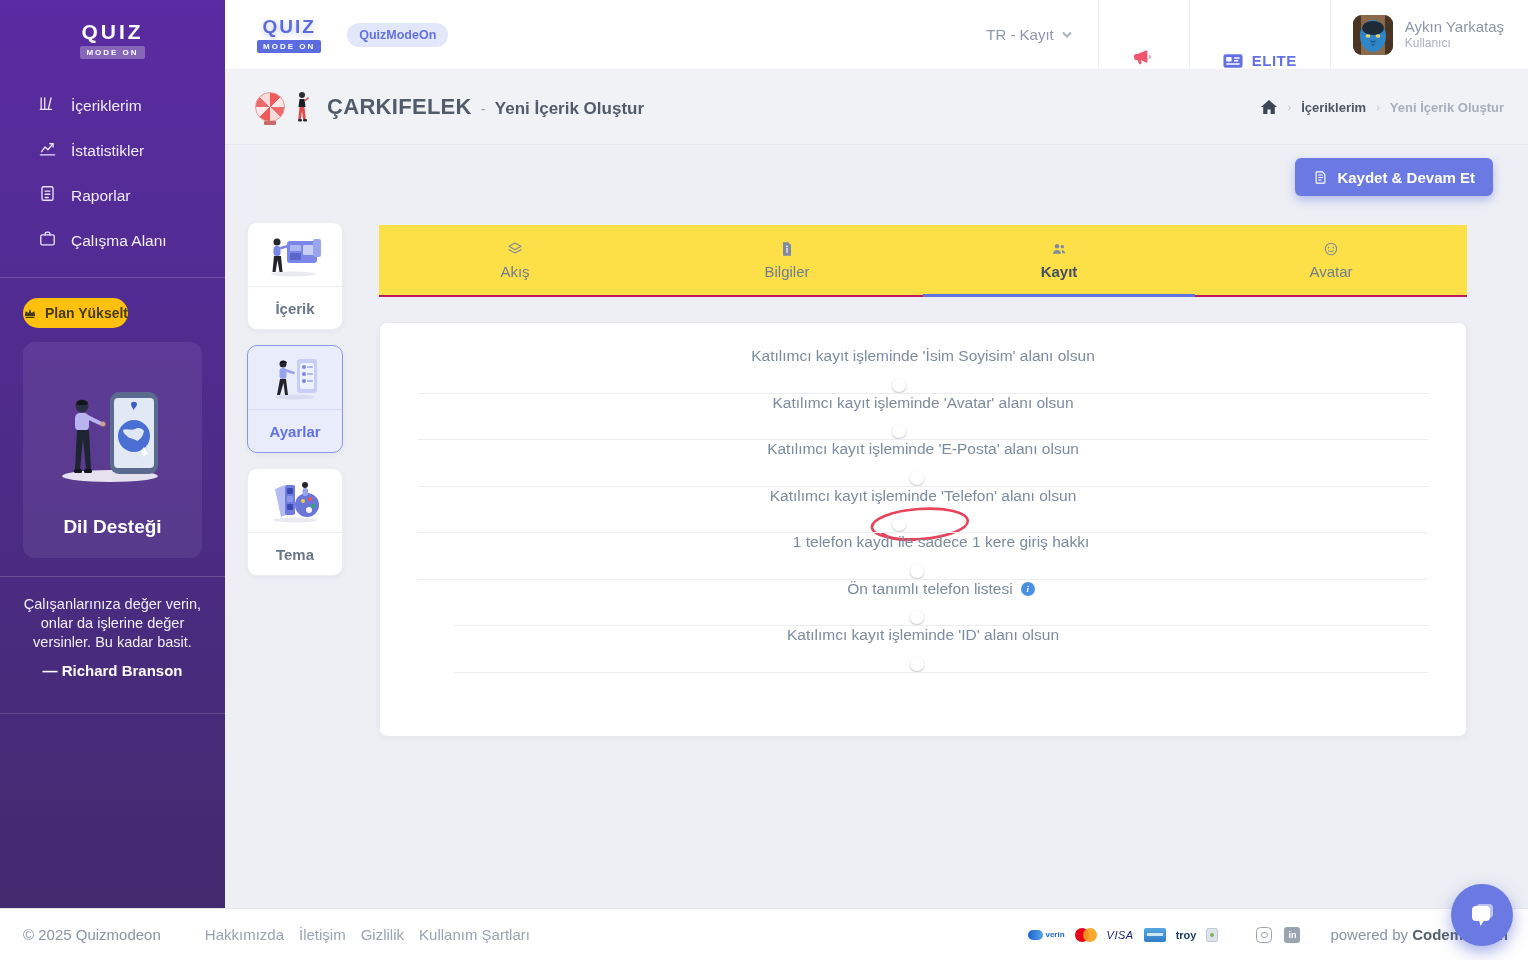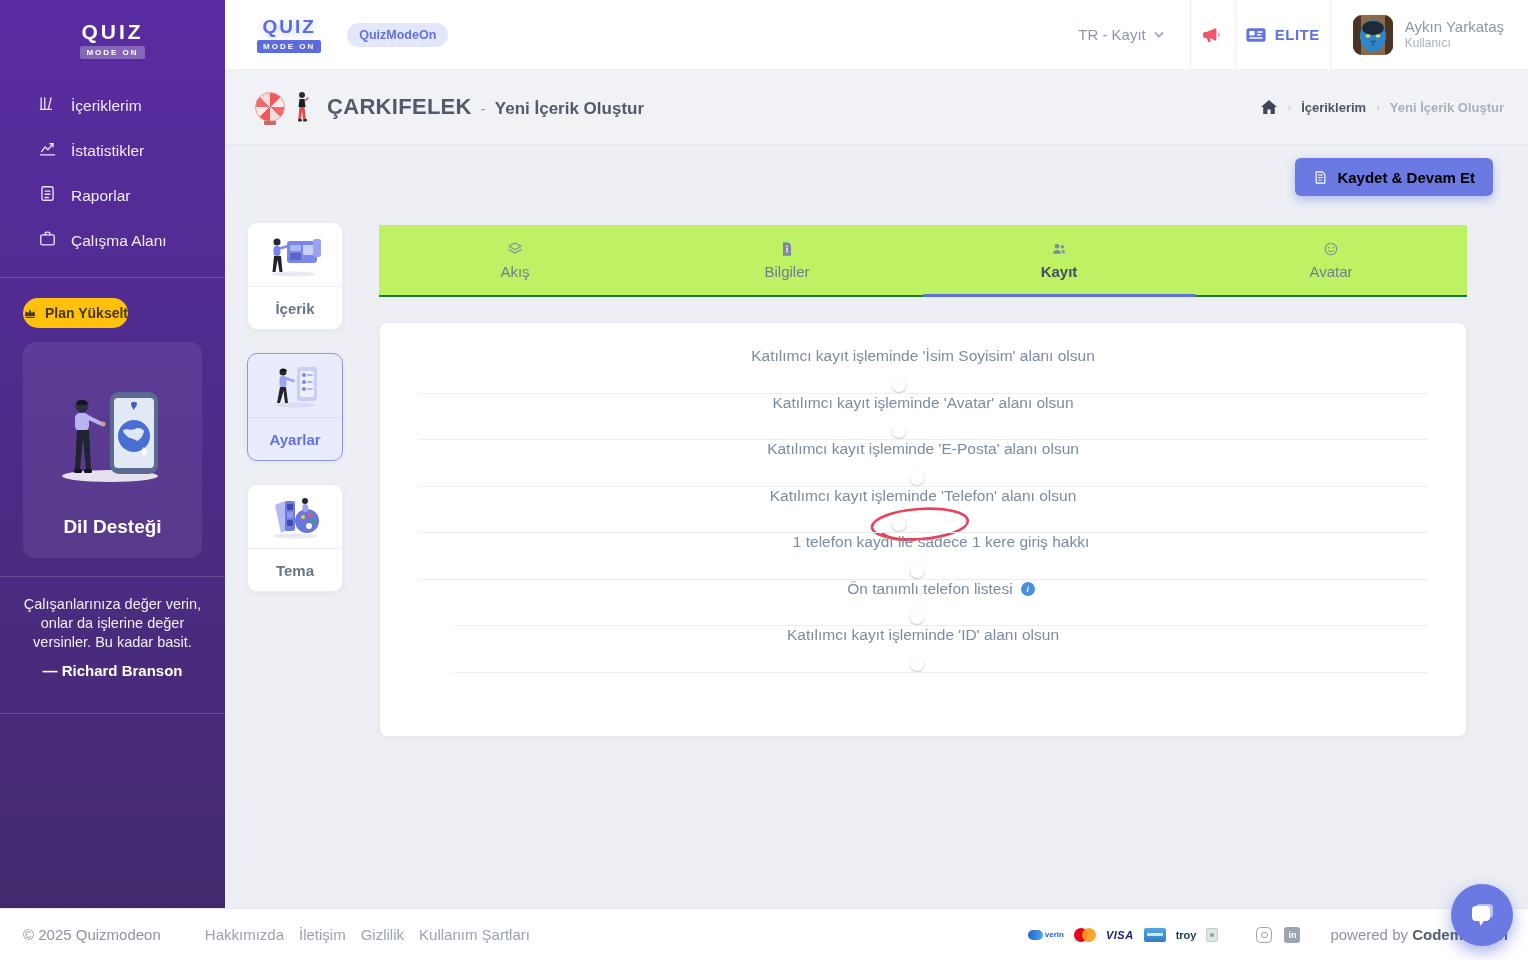--- a/index.html
+++ b/index.html
@@ -29,21 +29,21 @@
   
   .topbar { position:absolute; left:225px; top:0; right:0; height:70px; background:#fff; border-bottom:1px solid #eef0f4; display:flex; align-items:stretch; z-index:4; }
   .topbar-left { display:flex; align-items:center; gap:26px; padding-left:32px; flex:1; }
   .minilogo { display:flex; flex-direction:column; align-items:center; }
   .minilogo .logo-quiz { color:#5b6ce0; font-size:19px; letter-spacing:2px; text-shadow:0 2px 6px rgba(91,108,224,.35); }
   .minilogo .logo-mode { background:#5b6ce0; color:#fff; }
   .ws-pill { background:#e3e7fb; color:#6372e2; font-size:12.5px; font-weight:600; padding:5px 12px; border-radius:14px; cursor:pointer; }
   .topbar-right { display:flex; align-items:stretch; }
   .lang { display:flex; align-items:center; gap:8px; color:#8e97a8; font-size:15px; padding:0 26px; cursor:pointer; }
   .lang svg { width:10px; height:7px; stroke:#a8b0bf; stroke-width:2; fill:none; }
-  .tb-sect { display:flex; align-items:center; justify-content:center; border-left:1px solid #eef0f4; padding:0 10px; cursor:pointer; }
+  .tb-sect { display:flex; align-items:flex-end; justify-content:center; border-left:1px solid #eef0f4; padding:0 33px; cursor:pointer; }
   .megaphone svg { width:24px; height:24px; fill:#f0566e; }
   .plan-badge { display:flex; align-items:center; gap:9px; color:#6372e2; font-weight:700; font-size:15px; letter-spacing:.5px; }
   .plan-badge svg { width:20px; height:16px; }
   .user-sect { display:flex; align-items:center; gap:12px; border-left:1px solid #eef0f4; padding:0 24px 0 22px; cursor:pointer; }
   .avatar { width:40px; height:40px; border-radius:9px; overflow:hidden; flex:0 0 auto; }
   .user-meta { display:flex; flex-direction:column; line-height:1.2; }
   .user-name { color:#8e97a8; font-size:15px; }
   .user-role { color:#aab1bd; font-size:12px; }
 
   
@@ -61,36 +61,36 @@
   .bb-page { font-size:17px; font-weight:600; color:#515b69; }
   .crumbs { display:flex; align-items:center; gap:10px; font-size:13px; }
   .crumbs svg { width:16px; height:14px; fill:#3c4656; }
   .crumb-sep { color:#bcc2cb; font-size:11px; }
   .crumb-a { color:#4c5563; font-weight:700; cursor:pointer; }
   .crumb-b { color:#a8afbb; font-weight:600; }
 
   
   .content { position:absolute; left:225px; top:145px; right:0; bottom:52px; background:#edeff4; }
   .save-btn { position:absolute; right:35px; top:13px; height:38px; padding:0 18px; background:#6b79e3; border:none; border-radius:6px;
-    color:#000000; font-size:15px; font-weight:600; display:flex; align-items:center; gap:9px; cursor:pointer; font-family:inherit;
+    color:#ffffff; font-size:15px; font-weight:600; display:flex; align-items:center; gap:9px; cursor:pointer; font-family:inherit;
     box-shadow:0 4px 10px rgba(107,121,227,.45); }
   .save-btn svg { width:15px; height:15px; stroke:#fff; stroke-width:1.8; fill:none; stroke-linecap:round; stroke-linejoin:round; }
 
   
-  .mini-tabs { position:absolute; left:22px; top:77px; width:96px; display:flex; flex-direction:column; gap:23px; }
+  .mini-tabs { position:absolute; left:22px; top:77px; width:96px; display:flex; flex-direction:column; gap:15px; }
   .mini-card { background:#fff; border:1px solid #ececf2; border-radius:10px; height:108px; display:flex; flex-direction:column; cursor:pointer;
     box-shadow:0 2px 5px rgba(40,50,90,.05); overflow:hidden; }
   .mini-art { flex:1; display:flex; align-items:center; justify-content:center; border-bottom:1px solid #ededf3; }
   .mini-label { height:42px; display:flex; align-items:center; justify-content:center; font-size:15px; color:#6a7688; font-weight:600; }
   .mini-card.active { background:#e9ecfb; border:1.5px solid #8a97e8; }
   .mini-card.active .mini-art { border-bottom-color:#d7dcf5; }
   .mini-card.active .mini-label { color:#6372e2; }
 
   
-  .tabbar { position:absolute; left:154px; right:61px; top:80px; height:72px; background:#bef264; border-bottom:2px solid #15803d; display:flex; }
+  .tabbar { position:absolute; left:154px; right:61px; top:80px; height:72px; background:#fde047; border-bottom:2px solid #be185d; display:flex; }
   .tab { flex:1; display:flex; flex-direction:column; align-items:center; justify-content:center; gap:6px; cursor:pointer; position:relative; }
   .tab svg { width:16px; height:16px; stroke:#7d8aa0; stroke-width:1.6; fill:none; stroke-linecap:round; stroke-linejoin:round; }
   .tab .fillic { fill:#7d8aa0; stroke:none; }
   .tab-label { font-size:15px; color:#6e7d92; }
   .tab.active .tab-label { color:#424e66; font-weight:700; }
   .tab.active::after { content:''; position:absolute; left:0; right:0; bottom:-2px; height:3px; background:#6372e2; }
 
   
   .settings-card { position:absolute; left:154px; right:61px; top:177px; height:415px; background:#fff; border:1px solid #e9eaf0; border-radius:8px;
     box-shadow:0 2px 6px rgba(40,50,90,.04); padding:24px 38px 0 38px; }
@@ -115,21 +115,21 @@
   .flinks { display:flex; gap:15px; }
   .flink { color:#9aa3b4; font-size:15px; cursor:pointer; }
   .footer-right { margin-left:auto; display:flex; align-items:center; gap:8px; }
   .pay { display:flex; align-items:center; gap:10px; margin-right:30px; }
   .pay-iyzico { display:flex; align-items:center; gap:2px; }
   .pay-iyzico .pill { width:15px; height:10px; border-radius:5px; background:linear-gradient(90deg,#1e64d0,#53a4e8); }
   .pay-iyzico .txt { font-size:8px; font-weight:700; color:#1e64d0; }
   .pay-mc { position:relative; width:22px; height:14px; }
   .pay-mc i { position:absolute; top:0; width:14px; height:14px; border-radius:50%; }
   .pay-mc .c1 { left:0; background:#eb001b; } .pay-mc .c2 { right:0; background:#f79e1b; opacity:.9; }
-  .pay-visa { font-size:11px; font-weight:700; font-style:italic; color:#1a1f71; letter-spacing:.5px; }
+  .pay-visa { font-size:11px; font-weight:400; font-style:italic; color:#1a1f71; letter-spacing:.5px; }
   .pay-card { width:22px; height:14px; border-radius:2px; background:linear-gradient(180deg,#58a7e0,#2f7ec7); position:relative; }
   .pay-card::after { content:''; position:absolute; left:3px; right:3px; top:5px; height:3px; background:#cfe6f7; }
   .pay-troy { font-size:11px; font-weight:800; color:#153a5e; }
   .pay-pci { width:12px; height:14px; border-radius:2px; background:#dfe4ea; border:1px solid #c3cad4; position:relative; }
   .pay-pci::after { content:''; position:absolute; left:3px; top:4px; width:4px; height:4px; border-radius:50%; background:#7fb069; }
   .social { display:flex; gap:12px; margin-right:22px; }
   .ig { width:16px; height:16px; border:1.7px solid #9aa3b0; border-radius:4.5px; position:relative; }
   .ig::after { content:''; position:absolute; left:4px; top:4px; width:4.5px; height:4.5px; border:1.6px solid #9aa3b0; border-radius:50%; }
   .li { width:16px; height:16px; background:#9aa3b0; border-radius:3px; color:#fff; font-size:9px; font-weight:700; display:flex; align-items:center; justify-content:center; }
   .powered { font-size:15px; color:#8b94a5; white-space:nowrap; }

